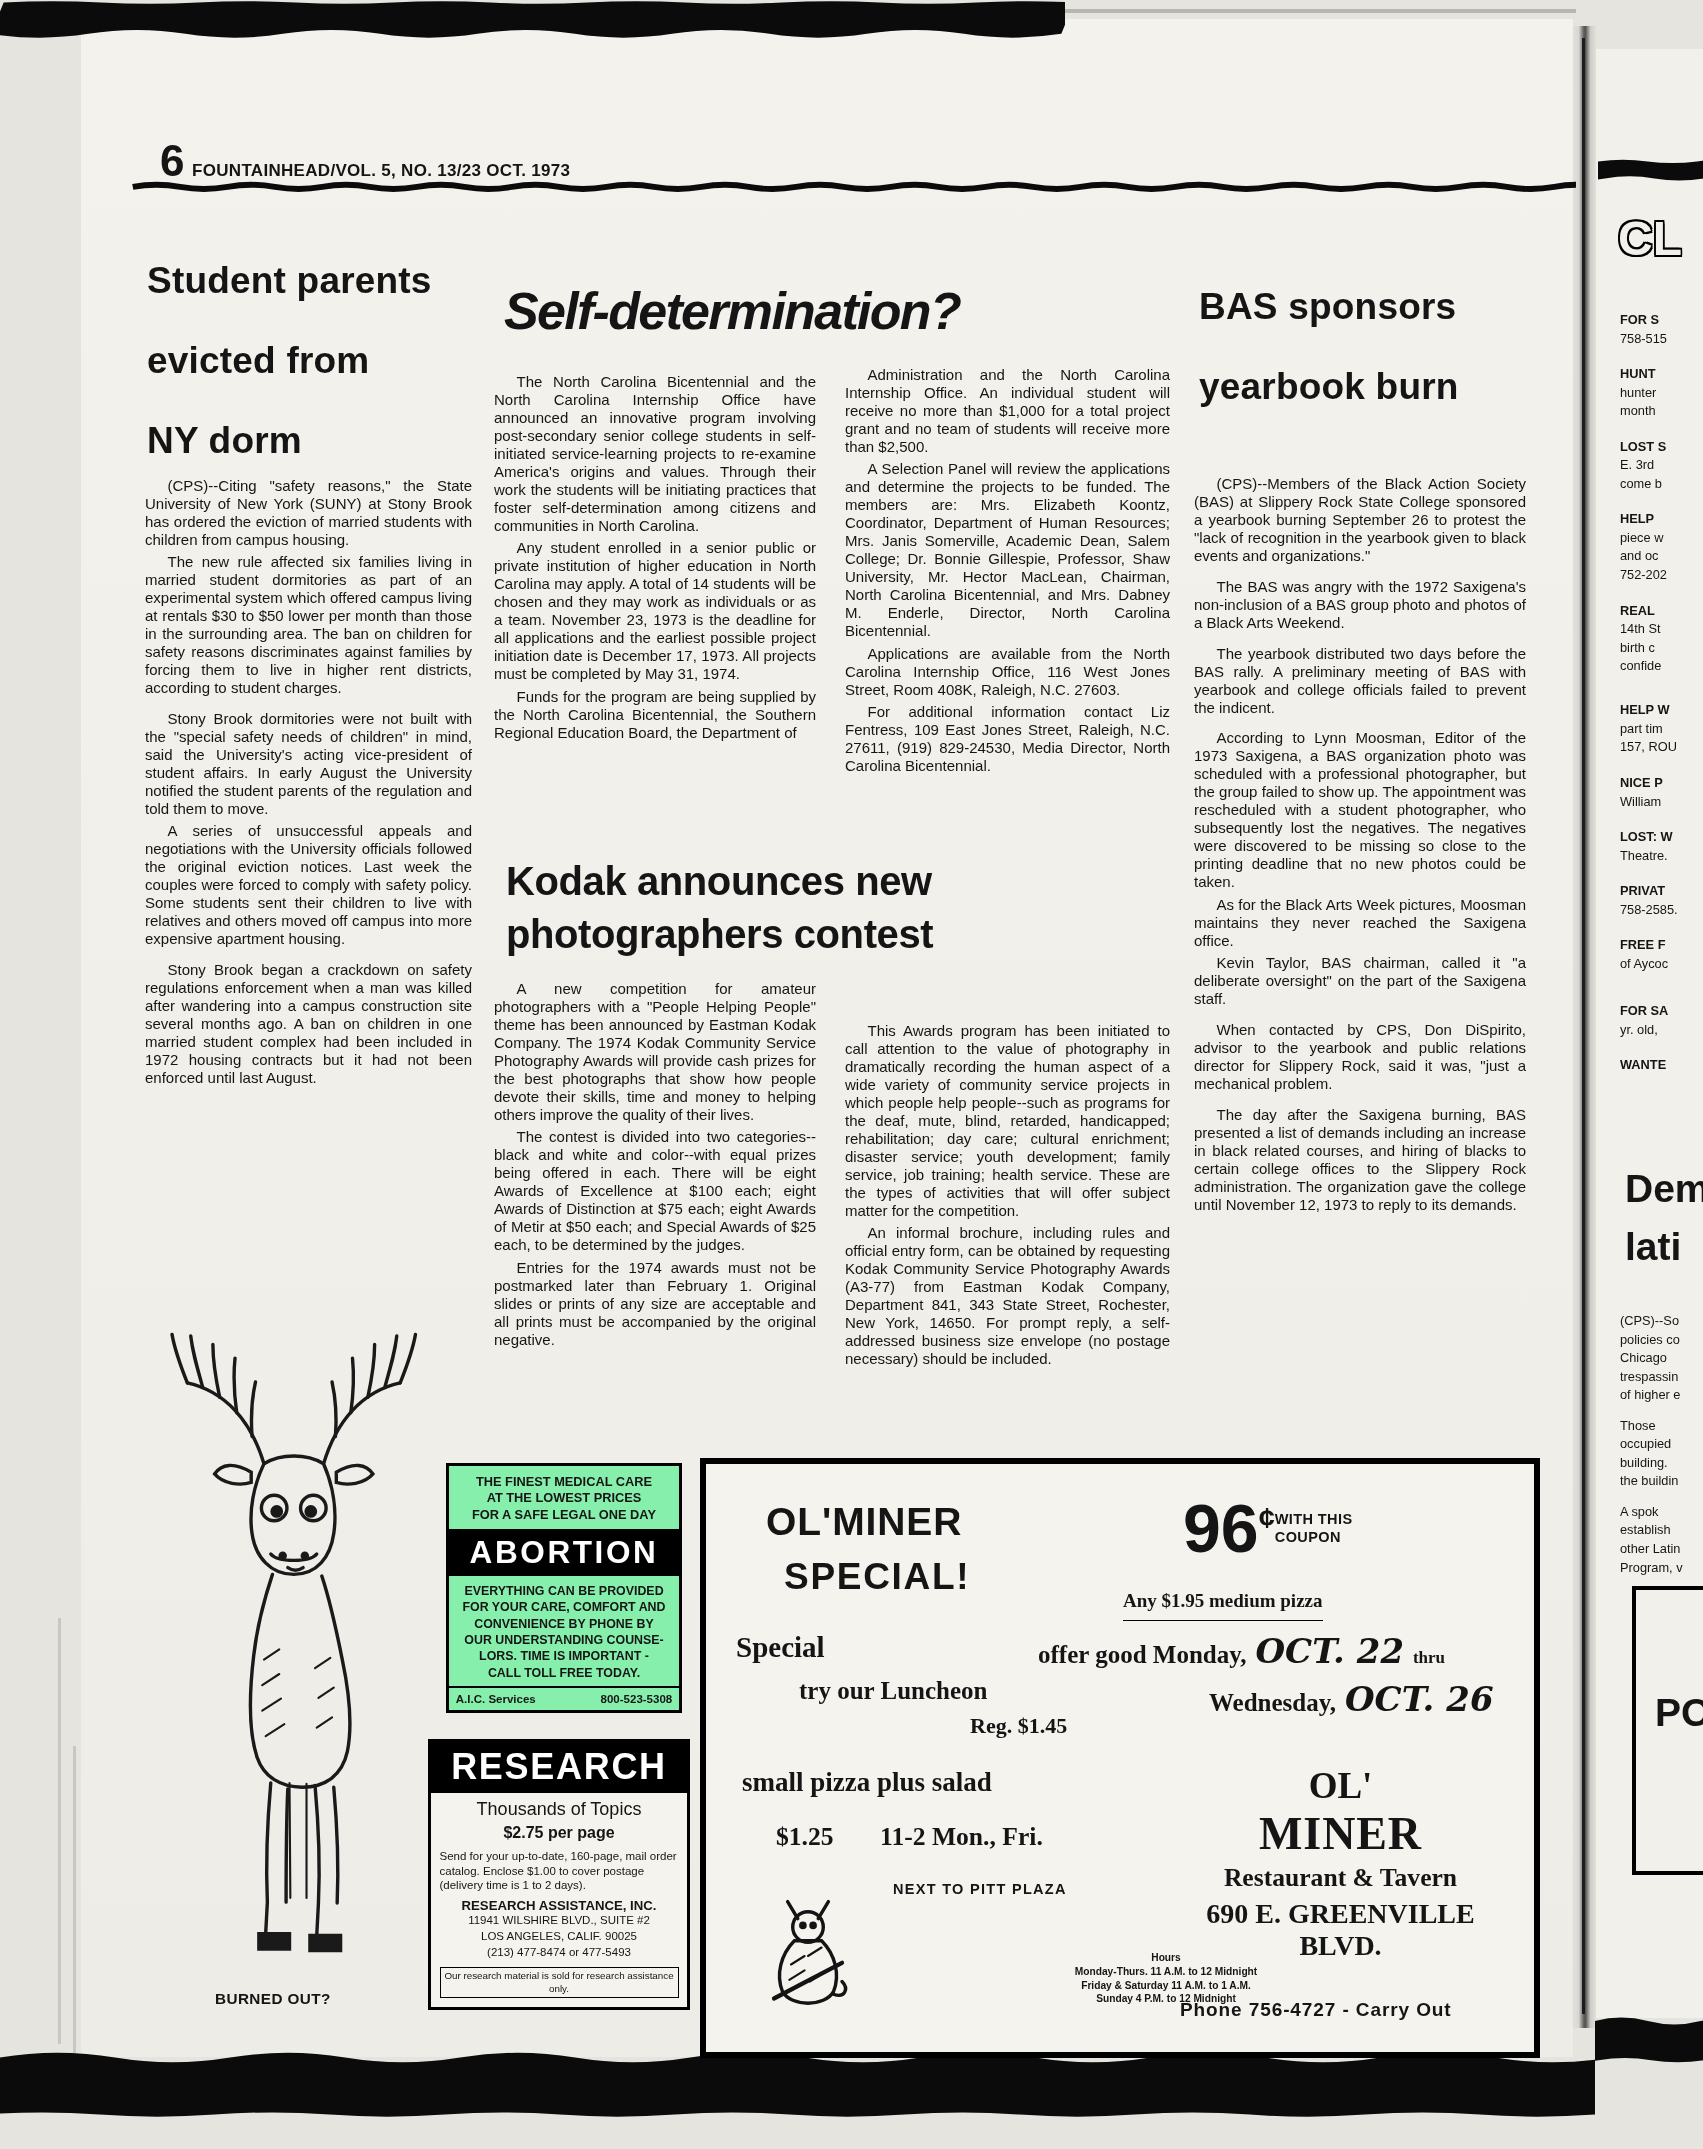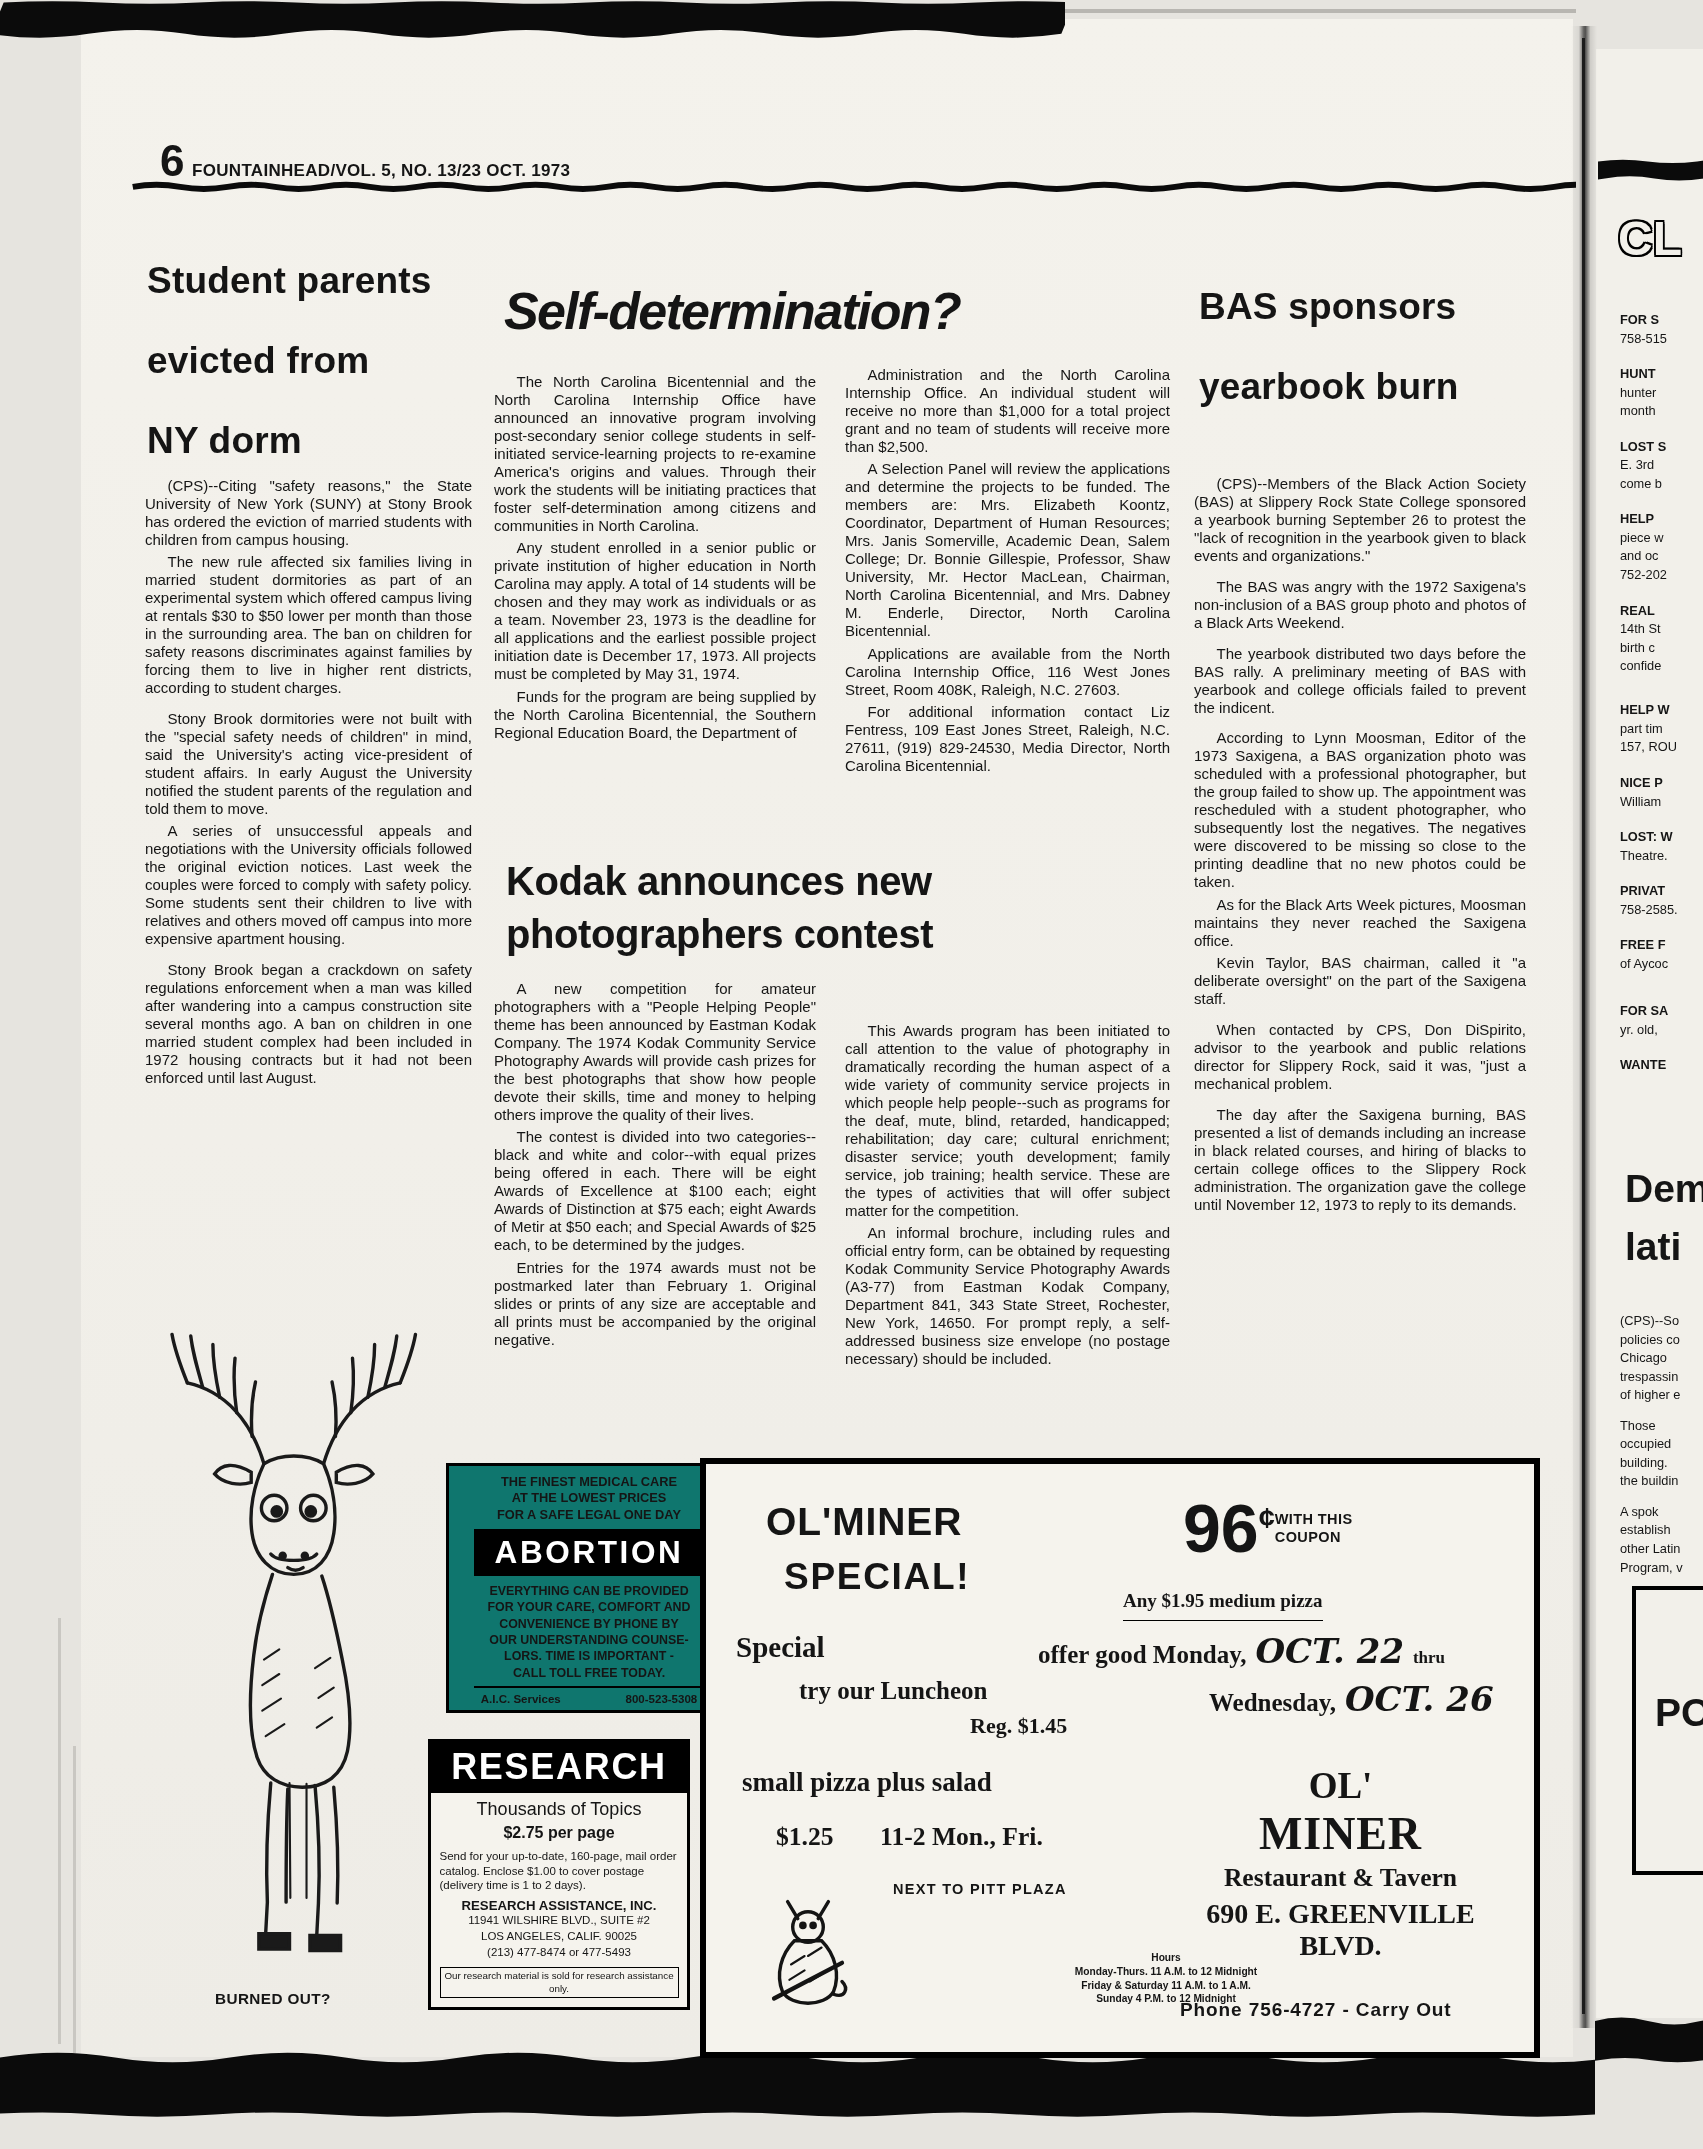--- a/index.html
+++ b/index.html
@@ -42,21 +42,21 @@
   .cls-line{font-size:12.8px;line-height:1.45;white-space:nowrap;}
   .cls-line.b{font-weight:bold;}
   .dem-h{font-size:39px;font-weight:bold;line-height:1;}
   .dem-h div{margin-bottom:19px;}
   .dem-line{font-size:12.8px;line-height:1.45;white-space:nowrap;}
   .dem-grp{margin-bottom:12px;}
   .po-box{border:4.3px solid #000;width:128px;height:281px;}
   .po-label{font-size:39px;font-weight:bold;margin:101px 0 0 19px;}
 
   
-  .ab-ad{width:230px;border:3.4px solid #000;background:#0f766e;padding-left:25px;}
+  .ab-ad{width:230px;border:3.4px solid #000;background:#86efac;}
   .ab-head{padding:7.7px 3.4px 5.1px;text-align:center;font-weight:bold;font-size:12.8px;line-height:1.3;border-bottom:2.6px solid #000;}
   .ab-title{background:#000;color:#fff;text-align:center;font-size:31.5px;font-weight:bold;letter-spacing:2.6px;padding:3.4px 0 5.1px;}
   .ab-body{padding:6.8px 5.1px 5.1px;text-align:center;font-weight:bold;font-size:12.4px;line-height:1.32;}
   .ab-foot{border-top:2.6px solid #000;padding:5.1px 6.8px;font-size:11.5px;font-weight:bold;display:flex;justify-content:space-between;}
 
   
   .res-ad{width:256px;border:3.4px solid #000;background:#f5f3ed;}
   .res-band{background:#000;color:#fff;text-align:center;font-size:36px;font-weight:bold;letter-spacing:1.7px;padding:4.3px 0;}
   .res-sub1{text-align:center;font-size:18px;margin-top:6.8px;}
   .res-sub2{text-align:center;font-size:16px;font-weight:bold;margin-top:3.4px;}

